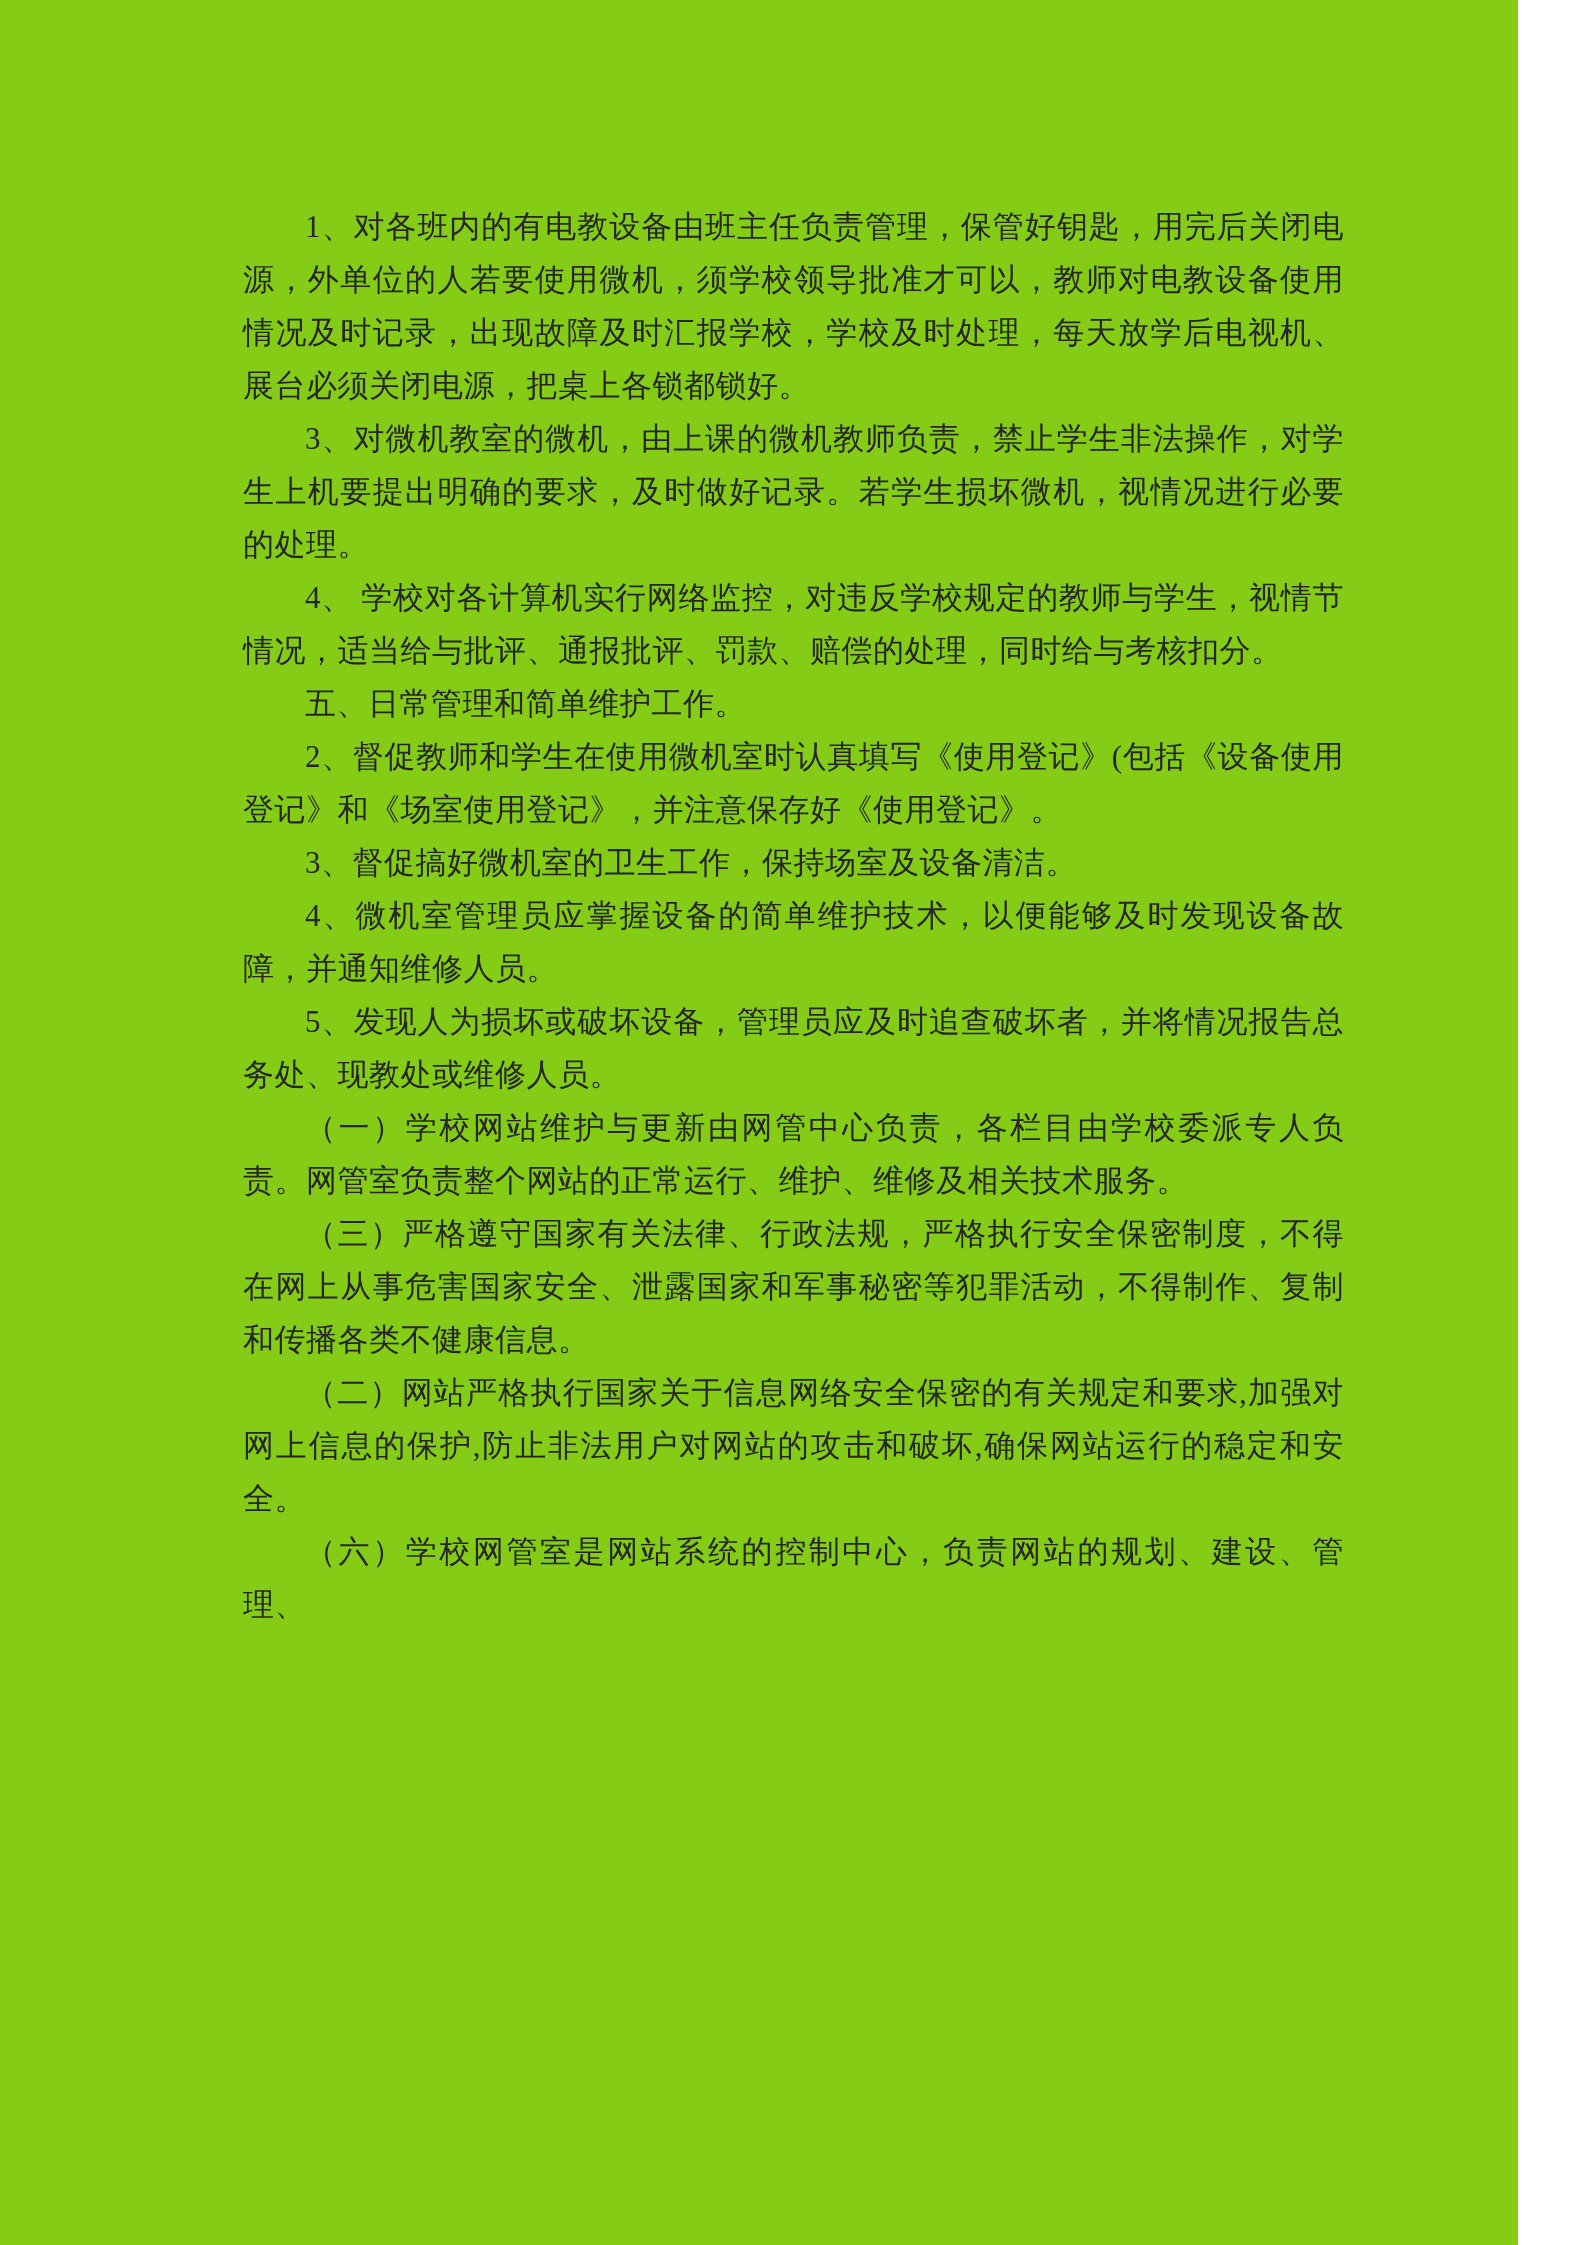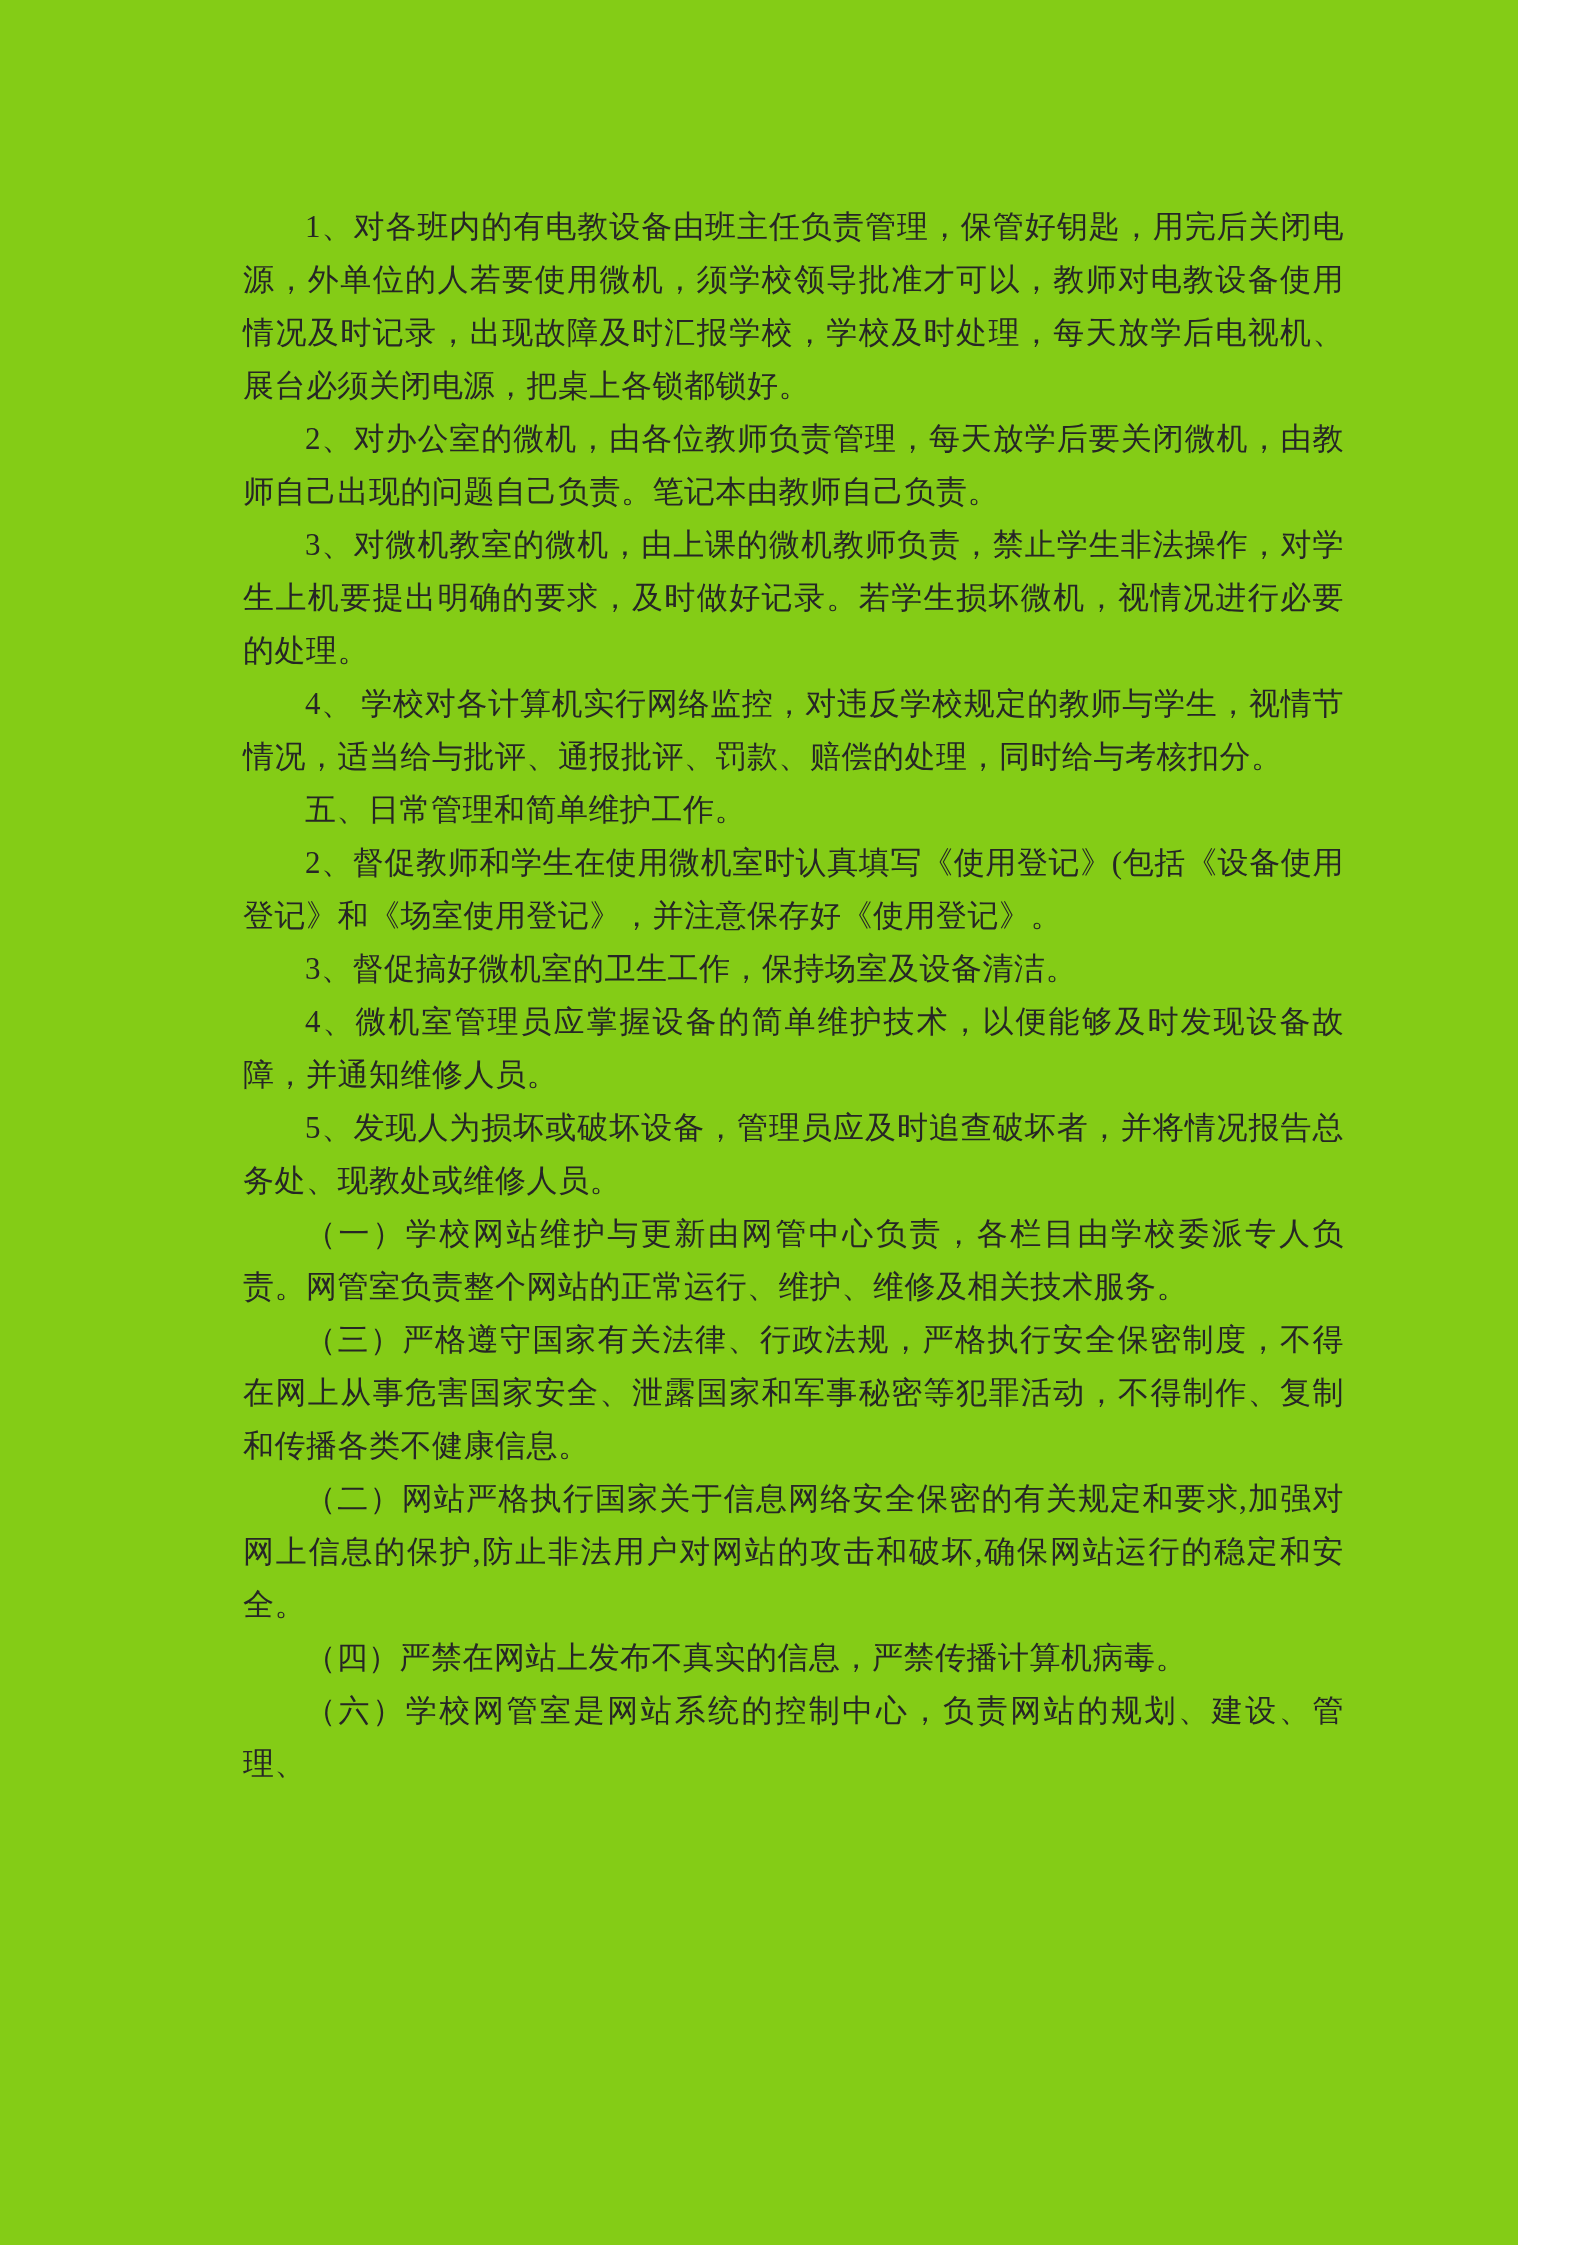--- a/index.html
+++ b/index.html
@@ -33,27 +33,25 @@
     text-indent: 2em;
     word-break: break-all;
   }
 </style>
 </head>
 <body>
 
 <div class="page">
   <div class="text-block">
     <p>1、对各班内的有电教设备由班主任负责管理，保管好钥匙，用完后关闭电源，外单位的人若要使用微机，须学校领导批准才可以，教师对电教设备使用情况及时记录，出现故障及时汇报学校，学校及时处理，每天放学后电视机、展台必须关闭电源，把桌上各锁都锁好。</p>
-    <p>2、对办公室的微机，由各位教师负责管理，每天放学后要关闭微机，由教师自己出现的问题自己负责。笔记本由教师自己负责。</p>
     <p>3、对微机教室的微机，由上课的微机教师负责，禁止学生非法操作，对学生上机要提出明确的要求，及时做好记录。若学生损坏微机，视情况进行必要的处理。</p>
     <p>4、 学校对各计算机实行网络监控，对违反学校规定的教师与学生，视情节情况，适当给与批评、通报批评、罚款、赔偿的处理，同时给与考核扣分。</p>
     <p>五、日常管理和简单维护工作。</p>
     <p>2、督促教师和学生在使用微机室时认真填写《使用登记》(包括《设备使用登记》和《场室使用登记》，并注意保存好《使用登记》。</p>
     <p>3、督促搞好微机室的卫生工作，保持场室及设备清洁。</p>
     <p>4、微机室管理员应掌握设备的简单维护技术，以便能够及时发现设备故障，并通知维修人员。</p>
     <p>5、发现人为损坏或破坏设备，管理员应及时追查破坏者，并将情况报告总务处、现教处或维修人员。</p>
     <p>（一）学校网站维护与更新由网管中心负责，各栏目由学校委派专人负责。网管室负责整个网站的正常运行、维护、维修及相关技术服务。</p>
     <p>（三）严格遵守国家有关法律、行政法规，严格执行安全保密制度，不得在网上从事危害国家安全、泄露国家和军事秘密等犯罪活动，不得制作、复制和传播各类不健康信息。</p>
     <p>（二）网站严格执行国家关于信息网络安全保密的有关规定和要求,加强对网上信息的保护,防止非法用户对网站的攻击和破坏,确保网站运行的稳定和安全。</p>
-    <p>（四）严禁在网站上发布不真实的信息，严禁传播计算机病毒。</p>
     <p>（六）学校网管室是网站系统的控制中心，负责网站的规划、建设、管理、</p>
   </div>
 </div>
 
 </body></html>

